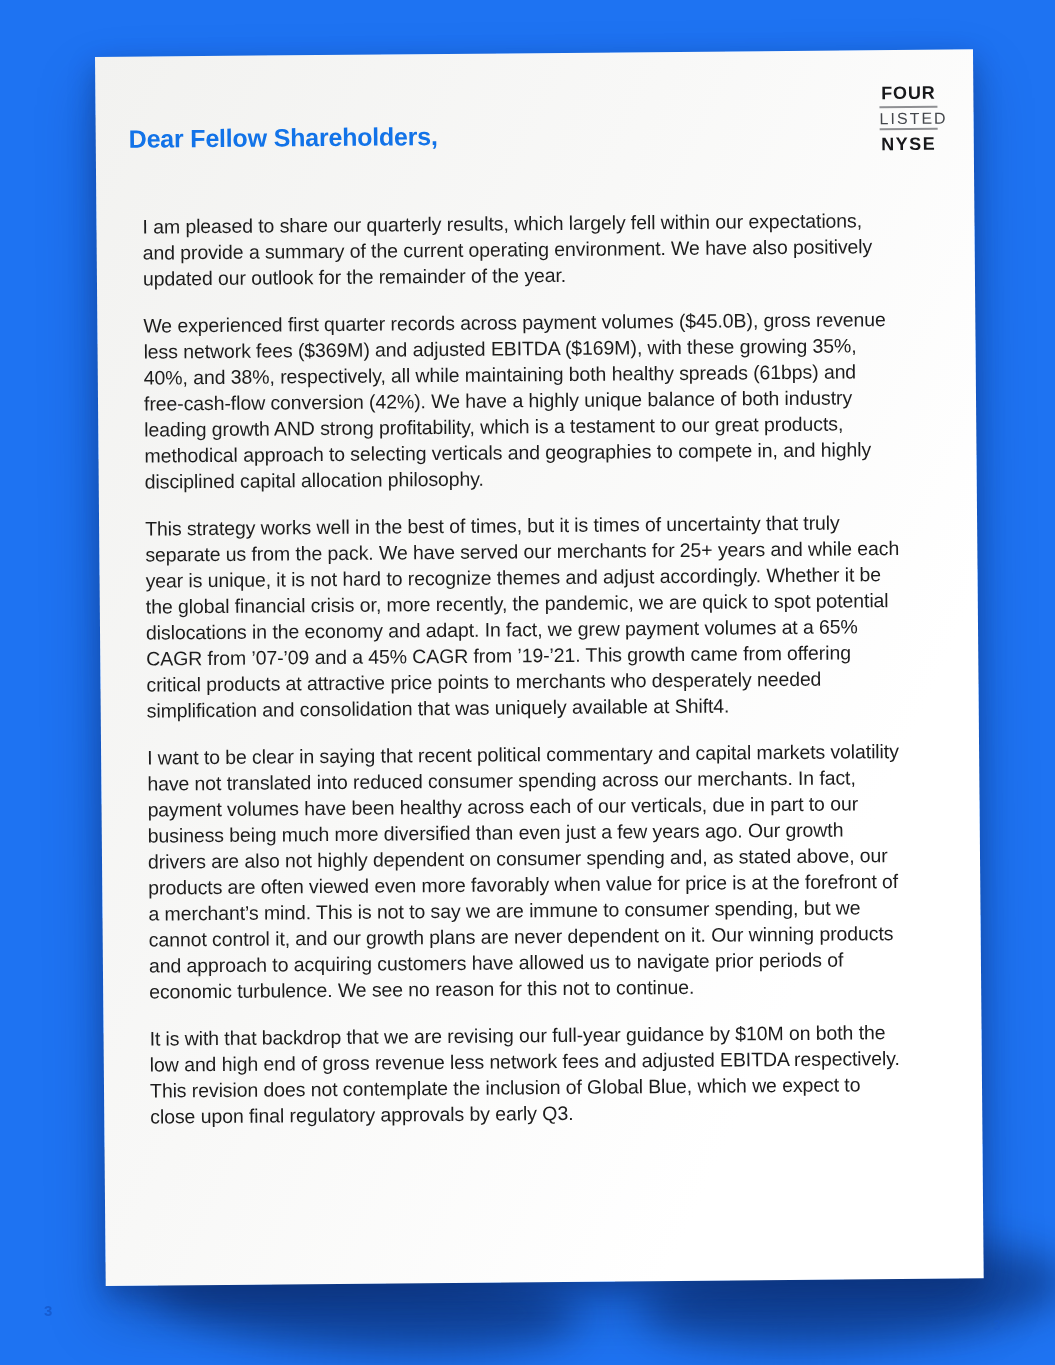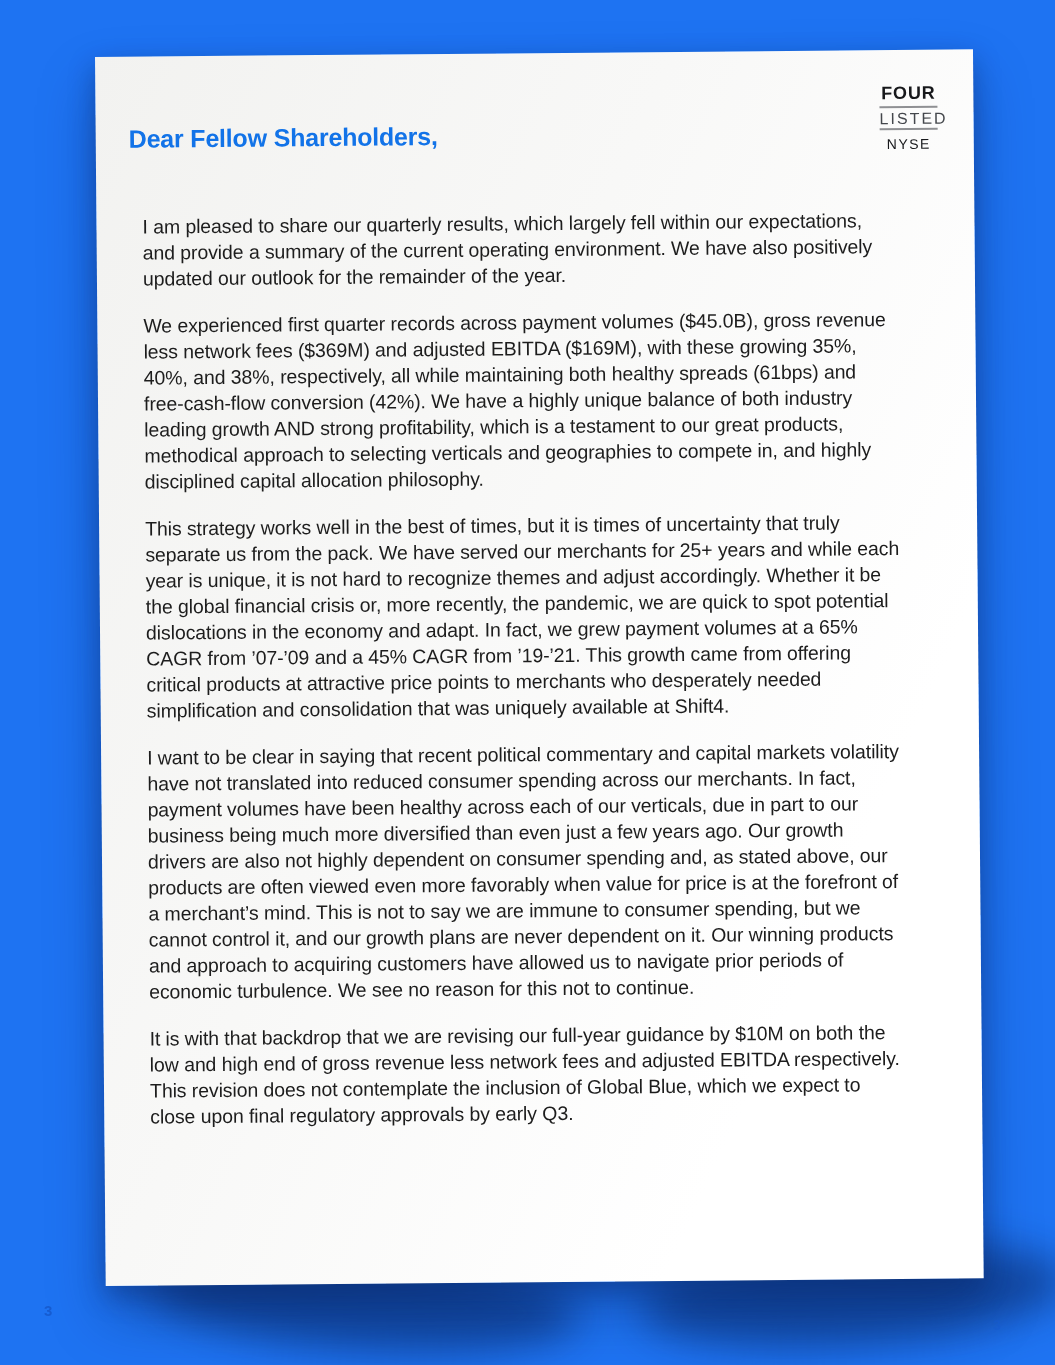--- a/index.html
+++ b/index.html
@@ -78,22 +78,22 @@
     border-top: 2px solid #8f9093;
     margin: 2px 0 3px 0;
   }
   .nyse-badge .listed {
     font-size: 16px;
     letter-spacing: 2px;
     color: #44474c;
     line-height: 15px;
   }
   .nyse-badge .exchange {
-    font-size: 14px;
-    font-weight: 400;
+    font-size: 18px;
+    font-weight: 700;
     letter-spacing: 1.5px;
     line-height: 22px;
   }
   .letter-body {
     margin: 52px 77px 0 46px;
     font-size: 19.5px;
     line-height: 26px;
     letter-spacing: -0.1px;
     color: #1d1d1d;
   }

